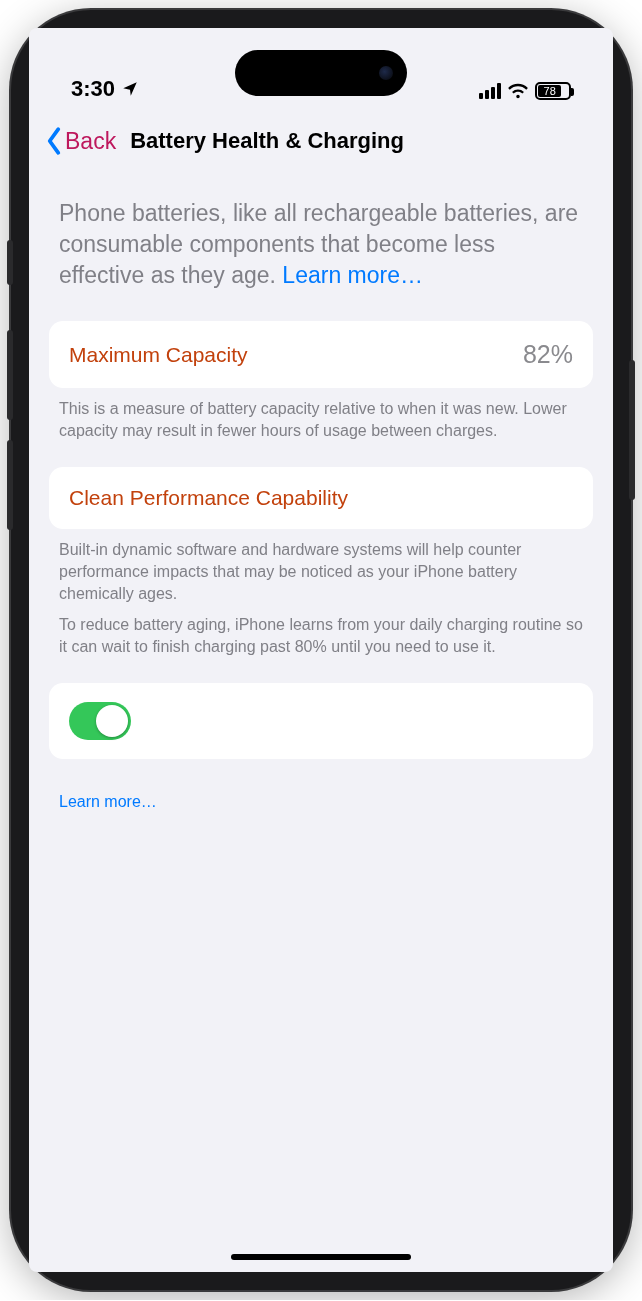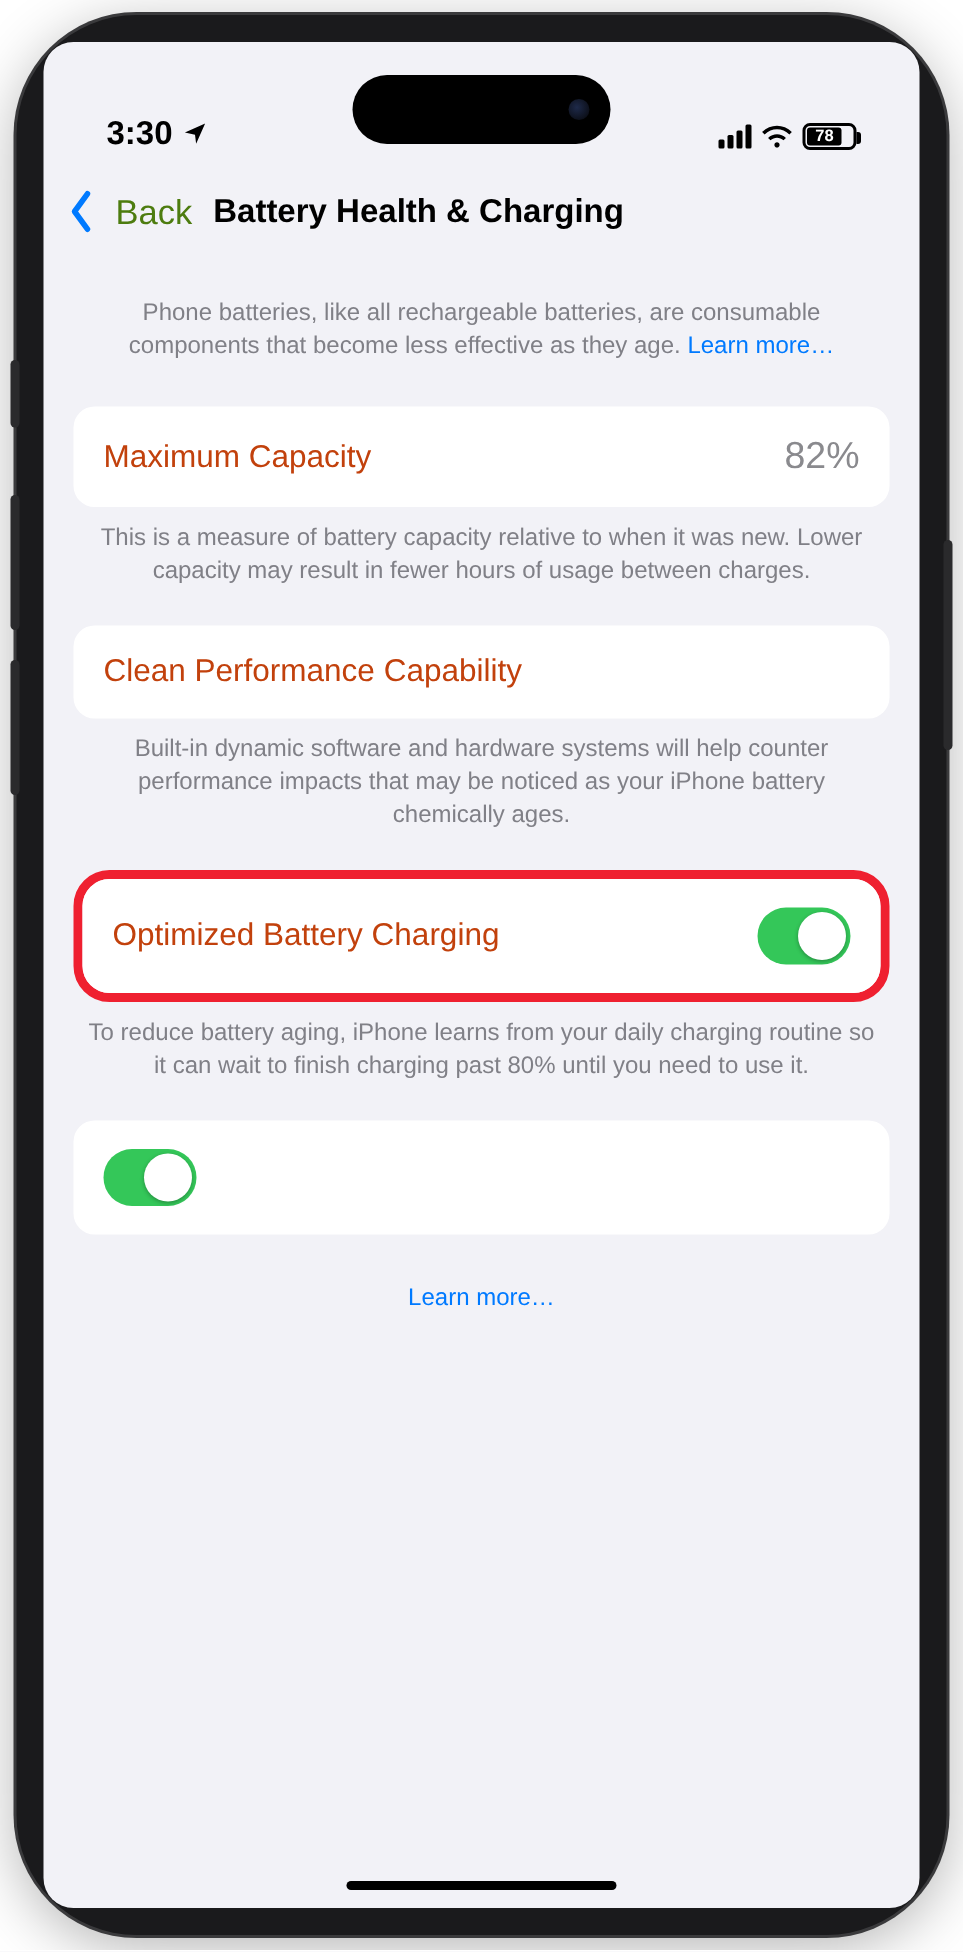--- a/index.html
+++ b/index.html
@@ -18,24 +18,23 @@
       background: #2a2a2c;
       border-radius: 3px;
     }
     .sb-left-1 { left: -4px; top: 230px; width: 6px; height: 45px; }
     .sb-left-2 { left: -4px; top: 320px; width: 6px; height: 90px; }
     .sb-left-3 { left: -4px; top: 430px; width: 6px; height: 90px; }
     .sb-right  { right: -4px; top: 350px; width: 6px; height: 140px; }
     .screen {
       width: 100%; height: 100%;
       background: #f2f2f7;
-      border-radius: 20px;
+      border-radius: 8px;
       overflow: hidden;
       position: relative;
-      text-align: center;
     }
     .dynamic-island {
       position: absolute;
       top: 22px; left: 50%;
       transform: translateX(-50%);
       width: 172px; height: 46px;
       background: #000; border-radius: 30px;
       z-index: 10;
       display:flex; align-items:center; justify-content:flex-end; padding-right:14px;
     }
@@ -52,31 +51,31 @@
     .signal-bars { display:flex; align-items:flex-end; gap:2px; height:16px; }
     .signal-bars span { width:4px; background:#000; border-radius:1px; }
     .signal-bars span:nth-child(1){height:6px}
     .signal-bars span:nth-child(2){height:9px}
     .signal-bars span:nth-child(3){height:12px}
     .signal-bars span:nth-child(4){height:16px}
     .wifi-icon svg { width:22px; height:22px; display:block; }
     .battery-ind { display:flex; align-items:center; gap:2px; }
     .battery-body { width:36px; height:18px; border:2px solid #000; border-radius:5px; position:relative; padding:1px; }
     .battery-body::after{ content:""; position:absolute; right:-5px; top:4px; width:3px; height:8px; background:#000; border-radius:0 2px 2px 0;}
-    .battery-fill { height:100%; width:78%; background:#000000; border-radius:2px; display:flex; align-items:center; justify-content:center; color:#fff; font-size:11px; font-weight:700;}
+    .battery-fill { height:100%; width:78%; background:#000000; border-radius:2px; display:flex; align-items:center; justify-content:center; color:#fff; font-size:11px; font-weight:400;}
     .location-icon svg{width:18px;height:18px;display:block}
     .nav-bar {
       display:flex; align-items:center; padding: 18px 20px 16px 14px; gap:4px;
     }
-    .back-btn { display:flex; align-items:center; color:#4d7c0f; font-size:23px; gap:12px; }
+    .back-btn { display:flex; align-items:center; color:#be185d; font-size:23px; gap:0px; }
     .back-btn svg{width:22px;height:30px}
     .nav-title { font-size:22px; font-weight:700; margin-left:10px; }
     .content { padding: 0 20px; }
     .intro-text {
-      color:#808087; font-size:16px; line-height:1.35; padding: 26px 10px 4px;
+      color:#808087; font-size:23px; line-height:1.35; padding: 26px 10px 4px;
     }
     .intro-text a { color:#007aff; text-decoration:none; }
     .footer-text {
       color:#808087; font-size:16px; line-height:1.35; padding: 10px 10px 0;
     }
     .footer-text a { color:#007aff; text-decoration:none; }
     .cell {
       background:#fff; border-radius:14px; padding:19px 20px;
       display:flex; align-items:center; justify-content:space-between; gap:10px;
       font-size:21px; margin-top:26px;
@@ -161,26 +160,20 @@
         <span class="cell-label">Maximum Capacity</span>
         <span class="cell-value">82%</span>
       </div>
       <p class="footer-text">This is a measure of battery capacity relative to when it was new. Lower capacity may result in fewer hours of usage between charges.</p>
 
       <div class="cell">
         <span class="cell-label">Clean Performance Capability</span>
       </div>
       <p class="footer-text">Built-in dynamic software and hardware systems will help counter performance impacts that may be noticed as your iPhone battery chemically ages.</p>
 
-      <div class="highlight-ring">
-        <div class="cell">
-          <span class="cell-label">Optimized Battery Charging</span>
-          <div class="toggle"></div>
-        </div>
-      </div>
       <p class="footer-text">To reduce battery aging, iPhone learns from your daily charging routine so it can wait to finish charging past 80% until you need to use it.</p>
 
       <div class="cell">
         <div class="toggle"></div>
       </div>
       <p class="footer-text">
         <br>
         <a>Learn more…</a>
       </p>
 

